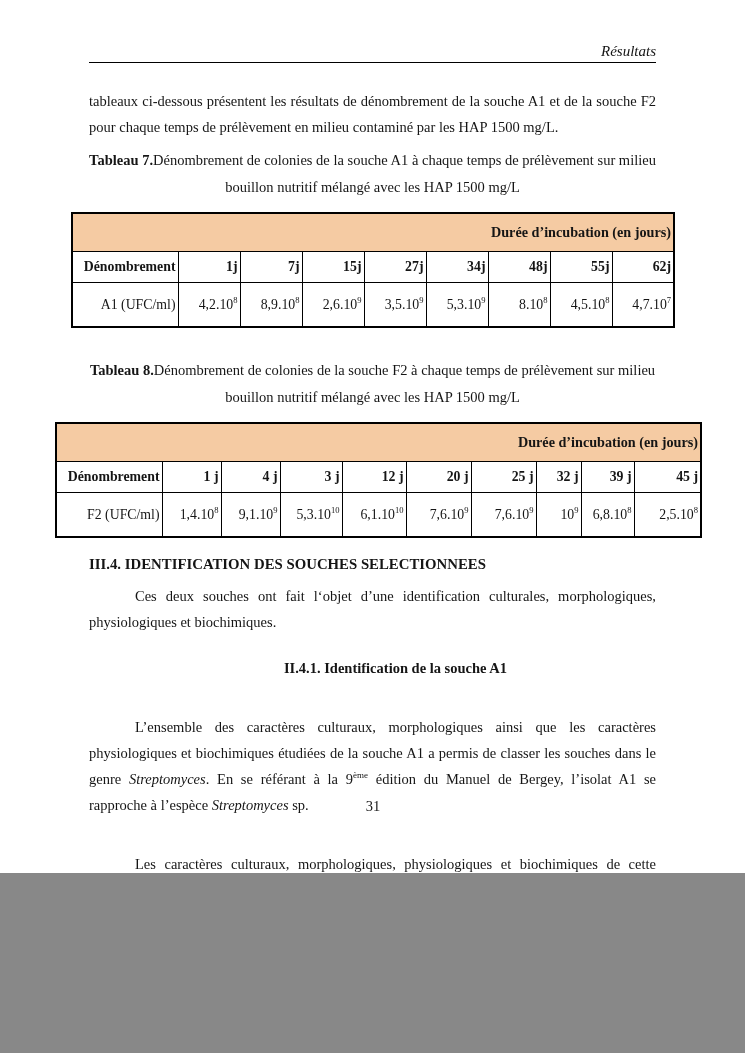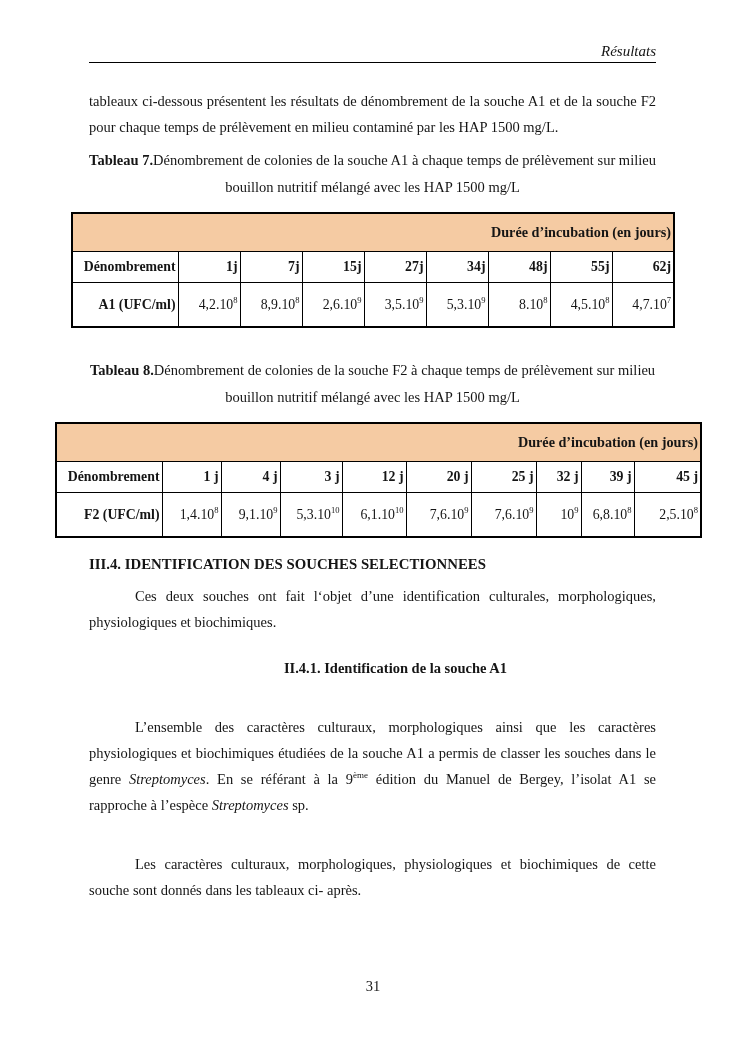--- a/index.html
+++ b/index.html
@@ -1,18 +1,18 @@
 <!DOCTYPE html>
 <html lang="fr"><head>
 <meta charset="utf-8">
 <style>
   html,body{margin:0;padding:0;background:#888;}
   .page{
     position:relative;
-    width:745px;height:1053px;
+    width:745px;height:873px;
     margin:0 auto;
     background:#ffffff;
     font-family:"Liberation Serif","DejaVu Serif",serif;
     color:#151515;
     overflow:hidden;
     box-sizing:border-box;
   }
   .content{padding:42px 89px 0 89px;}
   .running-head{
     text-align:right;
@@ -50,21 +50,21 @@
     overflow:hidden;
   }
   .band{
     height:37px;
     font-weight:bold;
     font-size:14.2px;
   }
   .band-fill{background:#F5CBA3;}
   .hdr-row th{height:30px;font-weight:bold;}
   .data-row td{height:43px;}
-  .data-row .rowlabel{font-weight:bold;}
+  .data-row .rowlabel{font-weight:normal;}
   sup{font-size:0.62em;line-height:0;}
   .section-heading{
     margin-top:13px;
     font-weight:bold;
     font-size:14.8px;
     line-height:26px;
     text-align:left;
   }
   .sub-heading{
     margin-top:20px;

